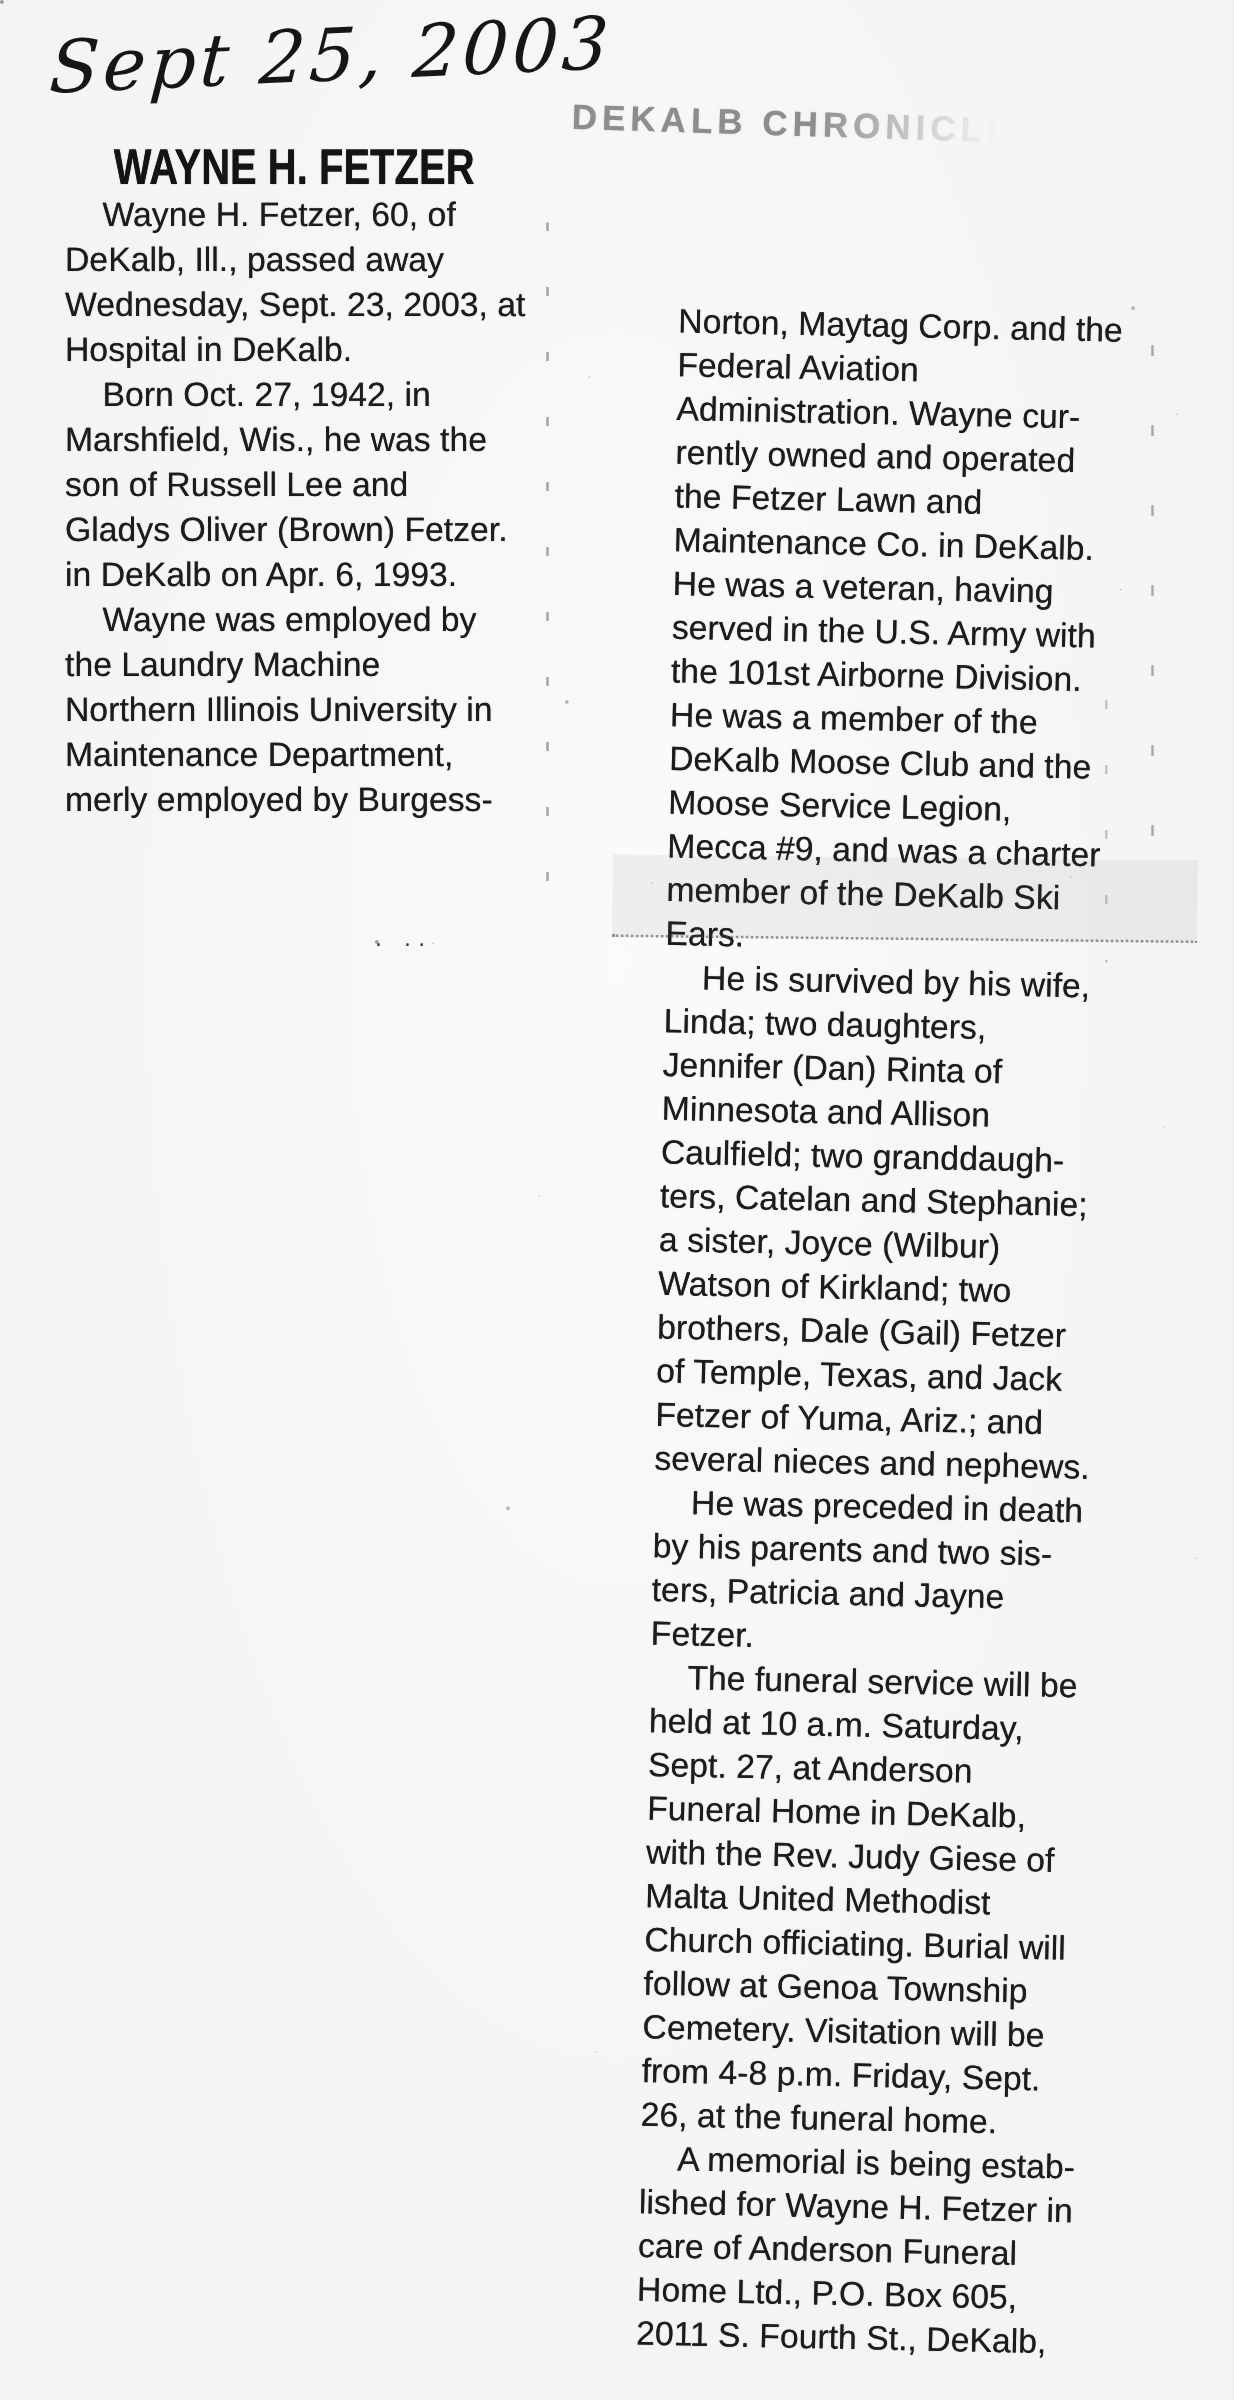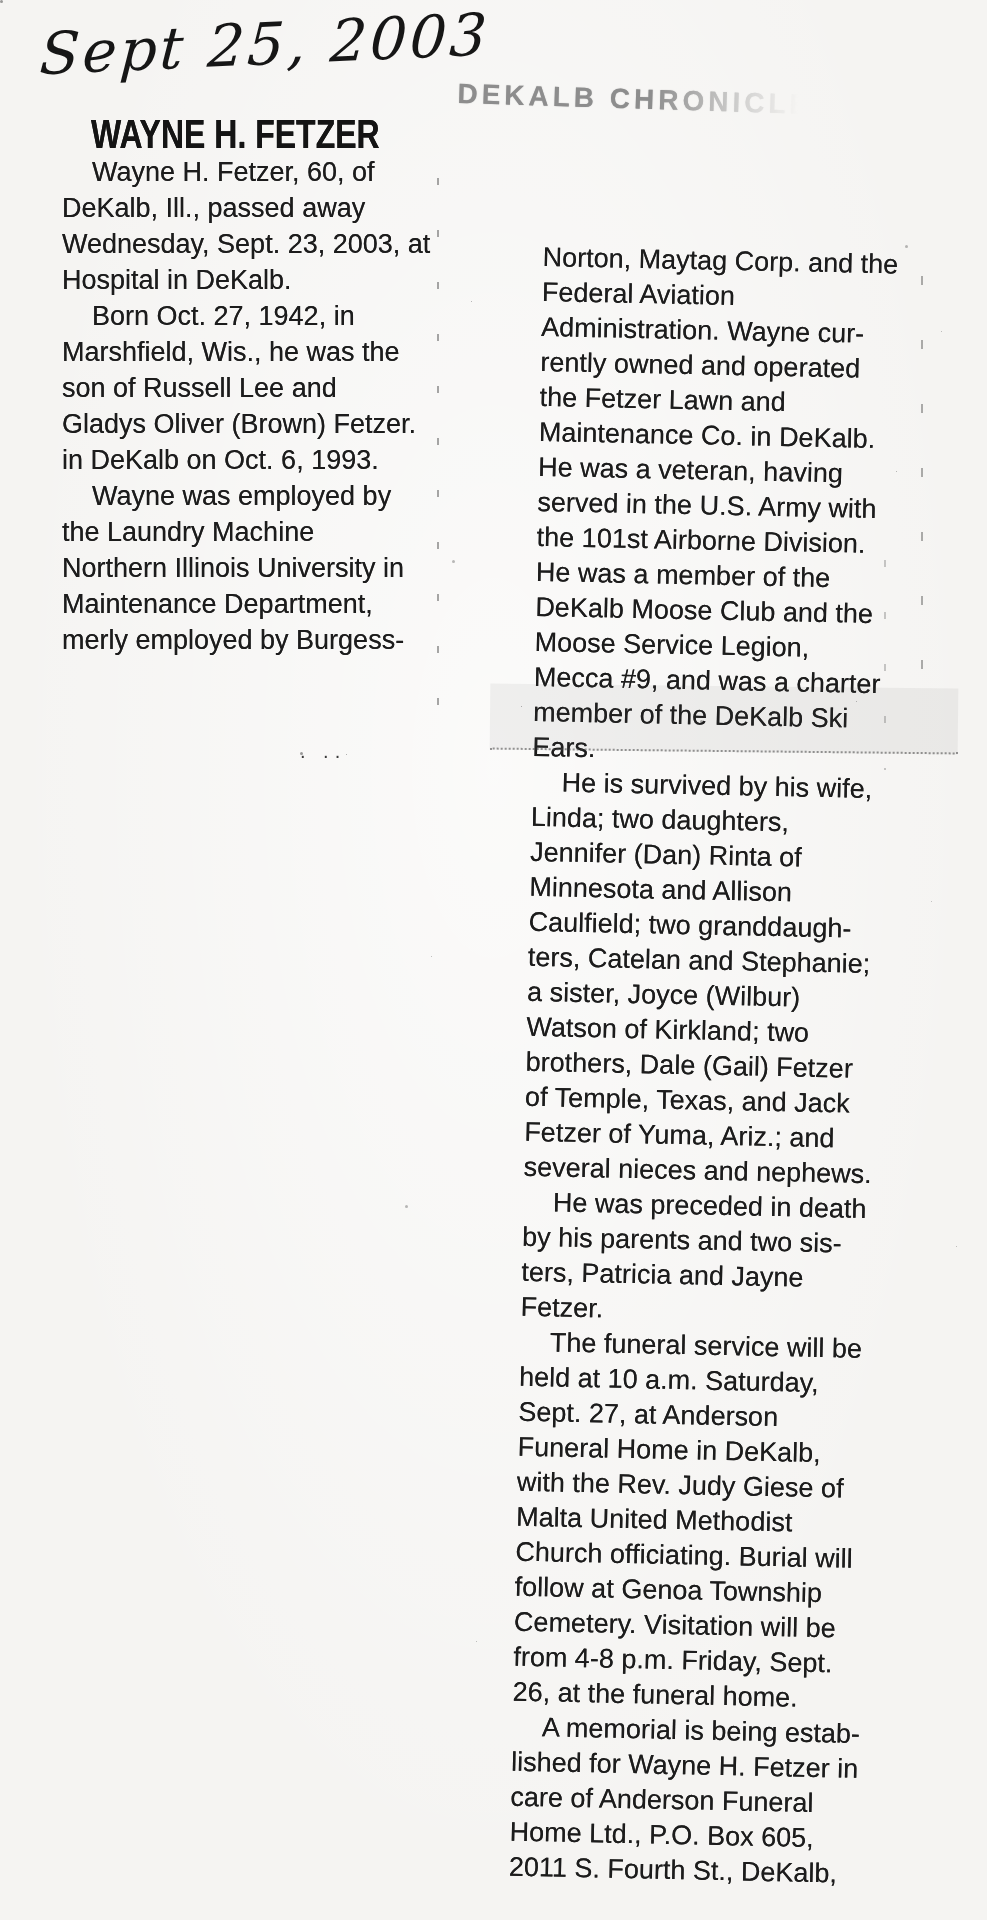--- a/index.html
+++ b/index.html
@@ -55,21 +55,21 @@
   }
   
   .column{
     position:absolute;
     font-size:27px;
     line-height:36px;
     color:var(--ink);
     text-shadow:0 0 .6px rgba(28,28,28,.85);
     white-space:nowrap;
   }
-  .column.left{left:52px;top:154px;width:380px;margin-left:10px;}
+  .column.left{left:52px;top:154px;width:380px;}
   .column.right{
     left:543px;top:240px;width:395px;
     line-height:35px;
     transform:rotate(1.2deg);
     transform-origin:left top;
   }
   .paragraph{margin:0;padding:0;}
   .paragraph.indent .line:first-child{padding-left:30px;}
   .line{height:inherit;}
   
@@ -131,21 +131,21 @@
         <div class="line">Wayne H. Fetzer, 60, of</div>
         <div class="line">DeKalb, Ill., passed away</div>
         <div class="line">Wednesday, Sept. 23, 2003, at</div>
         <div class="line">Hospital in DeKalb.</div>
       </div>
       <div class="paragraph indent">
         <div class="line">Born Oct. 27, 1942, in</div>
         <div class="line">Marshfield, Wis., he was the</div>
         <div class="line">son of Russell Lee and</div>
         <div class="line">Gladys Oliver (Brown) Fetzer.</div>
-        <div class="line">in DeKalb on Oct. 6, 1993.</div>
+        <div class="line">in DeKalb on Apr. 6, 1993.</div>
       </div>
       <div class="paragraph indent">
         <div class="line">Wayne was employed by</div>
         <div class="line">the Laundry Machine</div>
         <div class="line">Northern Illinois University in</div>
         <div class="line">Maintenance Department,</div>
         <div class="line">merly employed by Burgess-</div>
       </div>
     </div>
 

